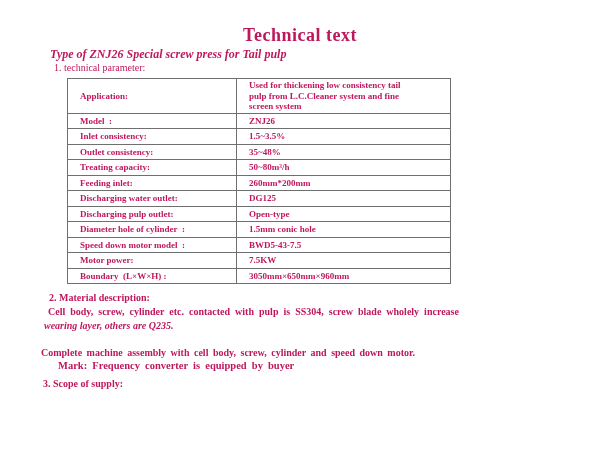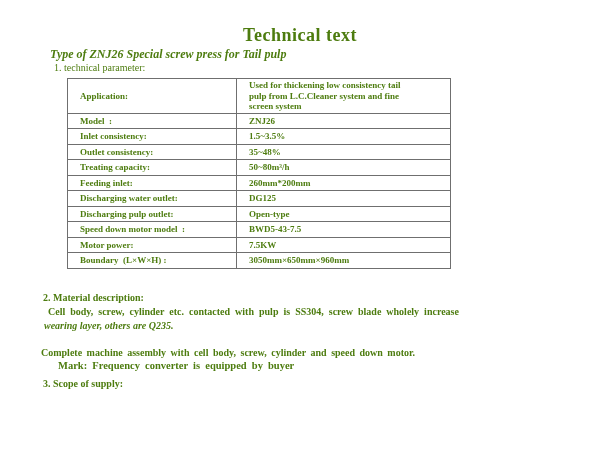--- a/index.html
+++ b/index.html
@@ -1,21 +1,21 @@
 <!DOCTYPE html>
 <html><head>
 <meta charset="utf-8">
 <style>
   html,body { margin:0; padding:0; background:#ffffff; }
   .page {
     position:relative;
     width:600px; height:450px;
     background:#ffffff;
     font-family:"Liberation Serif","DejaVu Serif",serif;
-    color:#4d7c0f;
+    color:#be185d;
     overflow:hidden;
   }
   .abs { position:absolute; white-space:pre; }
   .doc-title {
     top:25px; left:0; width:600px;
     text-align:center;
     font-size:18px; font-weight:bold;
     letter-spacing:0.5px;
   }
   .doc-subtitle {
@@ -40,21 +40,21 @@
     vertical-align:middle;
     padding:1px 4px 1px 12px;
     white-space:pre-wrap;
     overflow:hidden;
   }
   table.params col.c1 { width:169px; }
   table.params col.c2 { width:214px; }
   table.params tr    { height:15.5px; }
   table.params tr.tall { height:30px; }
   .body-line { font-size:10px; font-weight:bold; }
-  .sec2-heading   { top:292px;   left:43px; }
+  .sec2-heading   { top:292px;   left:49px; }
   .material-line1 { top:306px;   left:48px; word-spacing:2.5px; }
   .material-line2 { top:319.5px; left:44px;font-style:italic; }
   .sec3-heading   { top:333px;   left:43px;margin-top:45px; }
   .supply-line    { top:346.5px; left:41px; word-spacing:2px; }
   .supply-mark    { top:360px;   left:58px; font-size:10.5px; word-spacing:2.5px; }
 </style>
 </head>
 <body>
 
 <div class="page">
@@ -99,20 +99,24 @@
       </tr>
       <tr>
         <td>Discharging water outlet:</td>
         <td>DG125</td>
       </tr>
       <tr>
         <td>Discharging pulp outlet:</td>
         <td>Open-type</td>
       </tr>
       <tr>
+        <td>Diameter hole of cylinder  :</td>
+        <td>1.5mm conic hole</td>
+      </tr>
+      <tr>
         <td>Speed down motor model  :</td>
         <td>BWD5-43-7.5</td>
       </tr>
       <tr>
         <td>Motor power:</td>
         <td>7.5KW</td>
       </tr>
       <tr>
         <td>Boundary  (L×W×H) :</td>
         <td>3050mm×650mm×960mm</td>

